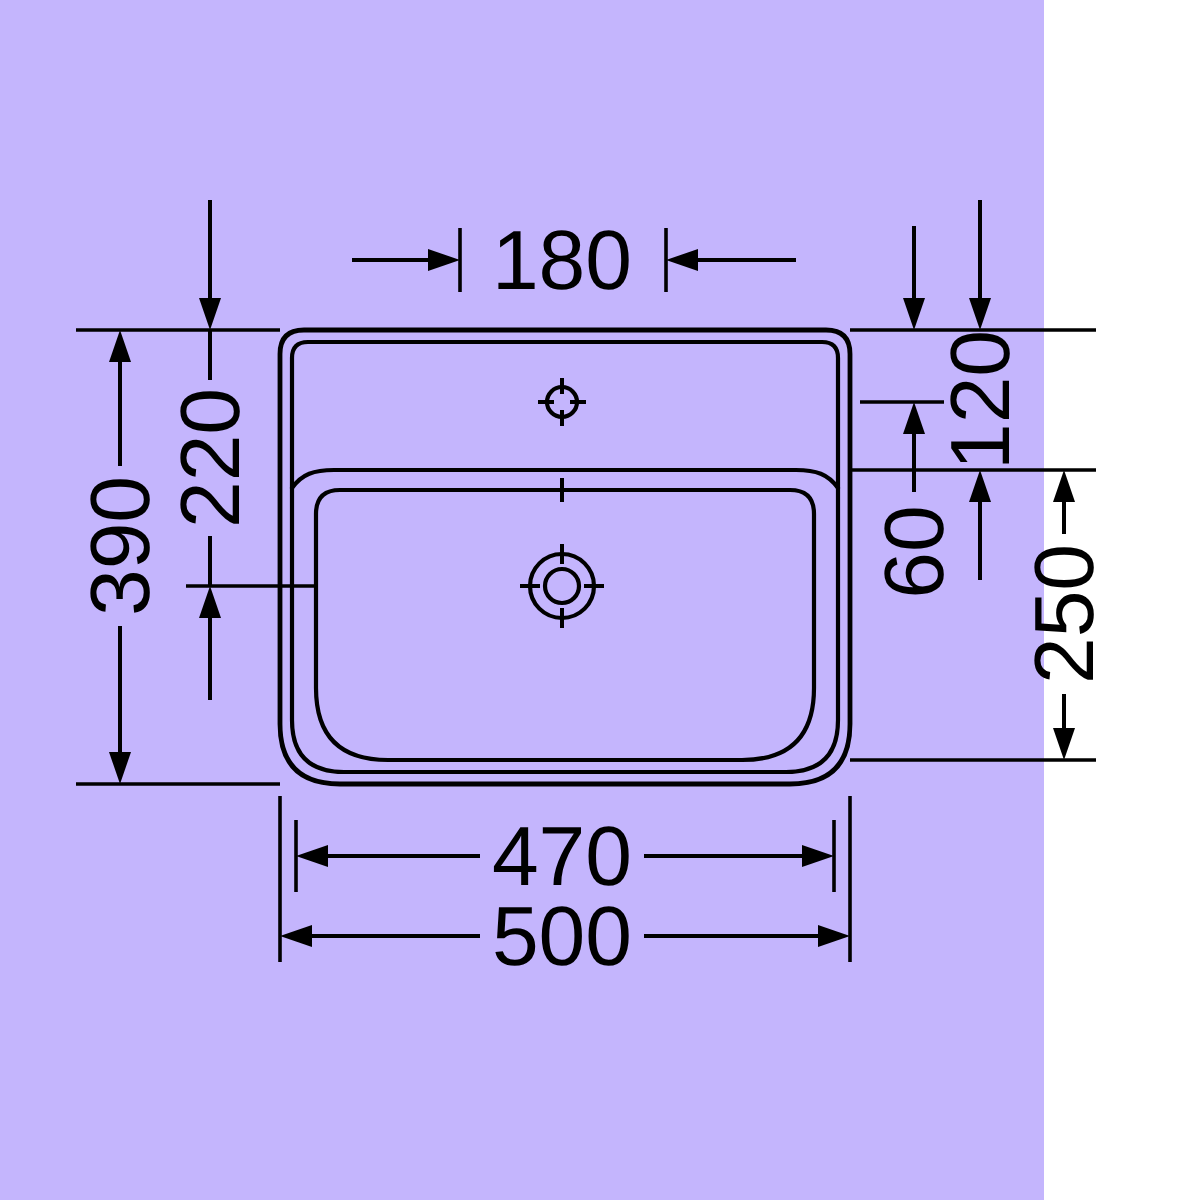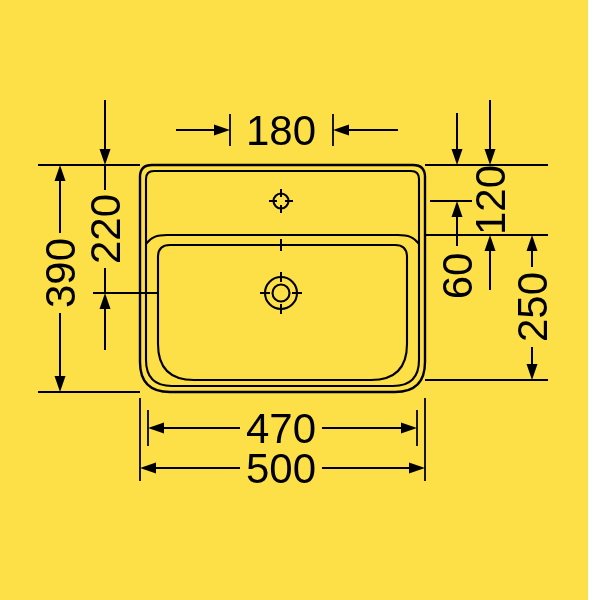--- a/index.html
+++ b/index.html
@@ -3,21 +3,21 @@
 <meta charset="utf-8">
 <style>
   html, body {
     margin: 0;
     padding: 0;
     width: 600px;
     height: 600px;
     background: #ffffff;
     font-family: "Liberation Sans", sans-serif;
   }
-  .stage { width: 588px; height: 600px; position: relative; background: #fde047; }
+  .stage { width: 522px; height: 600px; position: relative; background: #c4b5fd; }
   svg { display: block; }
   .outline { stroke: #000000; stroke-width: 2.4; fill: none; stroke-linecap: round; }
   .inner   { stroke: #000000; stroke-width: 2.1; fill: none; stroke-linecap: round; }
   .dimln   { stroke: #000000; stroke-width: 2;   fill: none; stroke-linecap: butt; }
   .extln   { stroke: #000000; stroke-width: 1.8; fill: none; stroke-linecap: butt; }
   .tick    { stroke: #000000; stroke-width: 2;   fill: none; stroke-linecap: butt; }
   .ar      { fill: #000000; stroke: none; }
   text.dim {
     font-family: "Liberation Sans", sans-serif;
     font-size: 42px;

